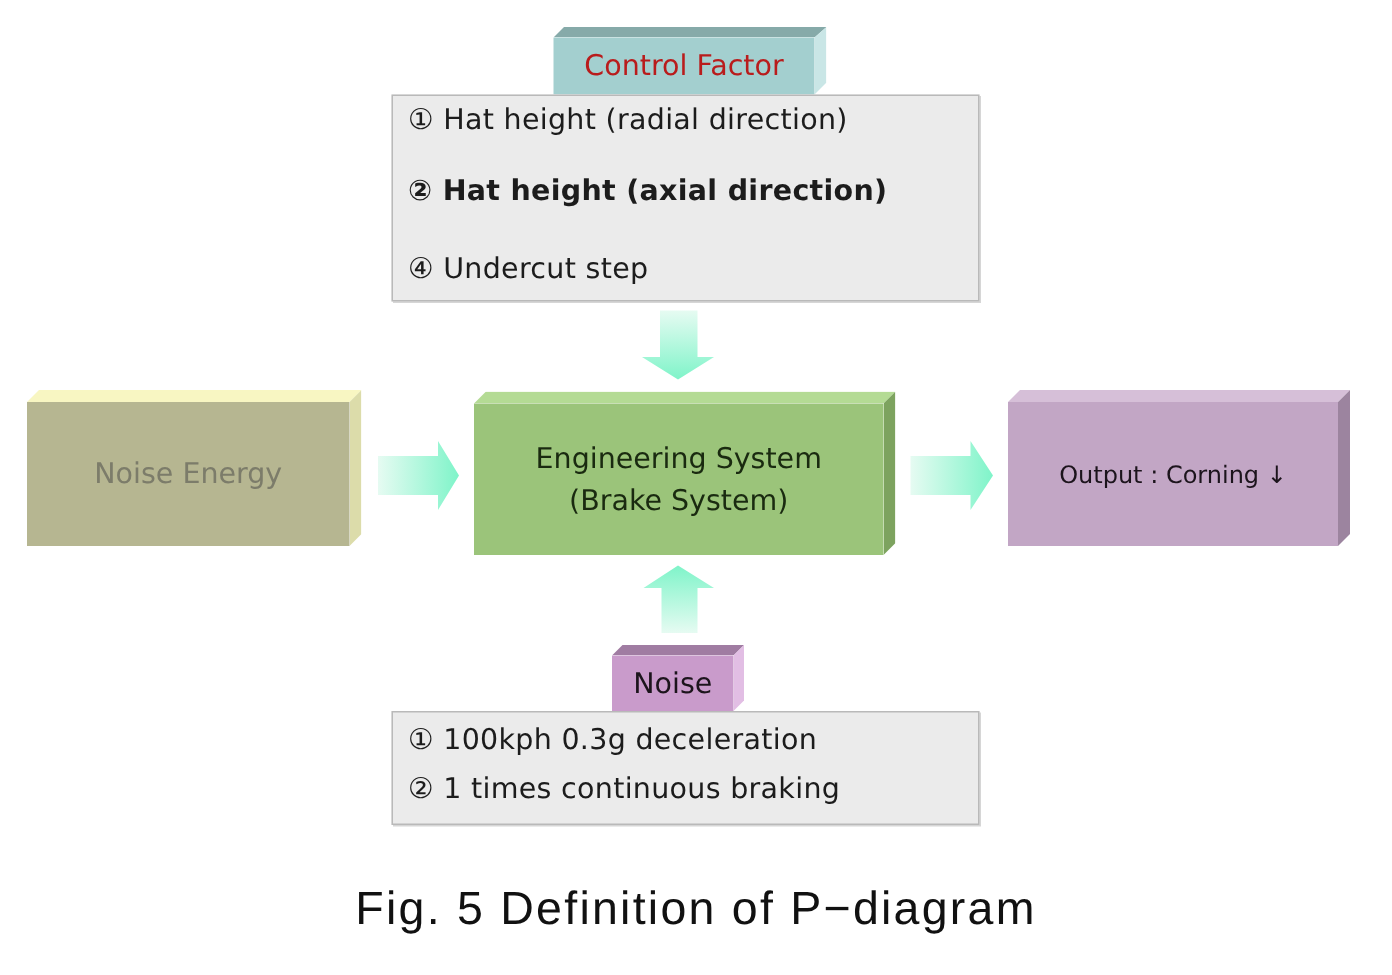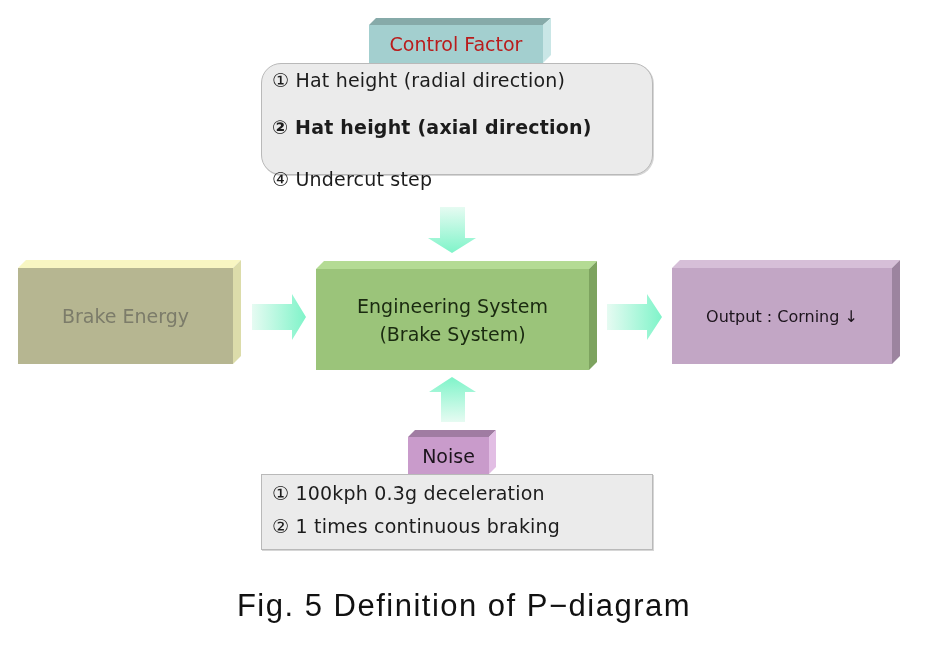--- a/index.html
+++ b/index.html
@@ -45,30 +45,30 @@
   <polygon points="252,304 292,304 292,294 306,317 292,340 292,330 252,330" fill="url(#gRight)"></polygon>
   <polygon points="607,304 647,304 647,294 662,317 647,340 647,330 607,330" fill="url(#gRight)"></polygon>
 </svg>
 
 <div class="box3d" style="left:369px; top:18px;">
   <div class="top" style="left:0; top:0; width:182px; height:7px; background:#86aaa9; clip-path: polygon(7px 0, 182px 0, 174px 7px, 0 7px);"></div>
   <div class="side" style="left:174px; top:0; width:8px; height:45px; background:#c9e6e6; clip-path: polygon(8px 0, 8px 37px, 0 45px, 0 7px);"></div>
   <div class="front" style="left:0; top:7px; width:174px; height:38px; background:#a3cfcf; font-size:19px; color:#b91c1c;">Control Factor</div>
 </div>
 
-<div class="list-box" style="left:261px; top:63px; width:392px; height:112px;border-radius:20px;">
+<div class="list-box" style="left:261px; top:63px; width:392px; height:138px;">
   <div class="list-item" style="top:5px;">① Hat height (radial direction)</div>
   <div class="list-item" style="top:52px;font-weight:bold;">② Hat height (axial direction)</div>
   <div class="list-item" style="top:104px;">④ Undercut step</div>
 </div>
 
 <div class="box3d" style="left:18px; top:260px;">
   <div class="top" style="left:0; top:0; width:223px; height:8px; background:#f8f6c2; clip-path: polygon(8px 0, 223px 0, 215px 8px, 0 8px);"></div>
   <div class="side" style="left:215px; top:0; width:8px; height:104px; background:#dcdcaa; clip-path: polygon(8px 0, 8px 96px, 0 104px, 0 8px);"></div>
-  <div class="front" style="left:0; top:8px; width:215px; height:96px; background:#b6b691; font-size:19px; color:#7c7c6a;">Brake Energy</div>
+  <div class="front" style="left:0; top:8px; width:215px; height:96px; background:#b6b691; font-size:19px; color:#7c7c6a;">Noise Energy</div>
 </div>
 
 <div class="box3d" style="left:316px; top:261px;">
   <div class="top" style="left:0; top:0; width:281px; height:8px; background:#b4db94; clip-path: polygon(8px 0, 281px 0, 273px 8px, 0 8px);"></div>
   <div class="side" style="left:273px; top:0; width:8px; height:109px; background:#7da35f; clip-path: polygon(8px 0, 8px 101px, 0 109px, 0 8px);"></div>
   <div class="front" style="left:0; top:8px; width:273px; height:101px; background:#9bc47a; flex-direction:column; font-size:19px; color:#1a2a10; line-height:28px;">
     <span>Engineering System</span>
     <span>(Brake System)</span>
   </div>
 </div>

